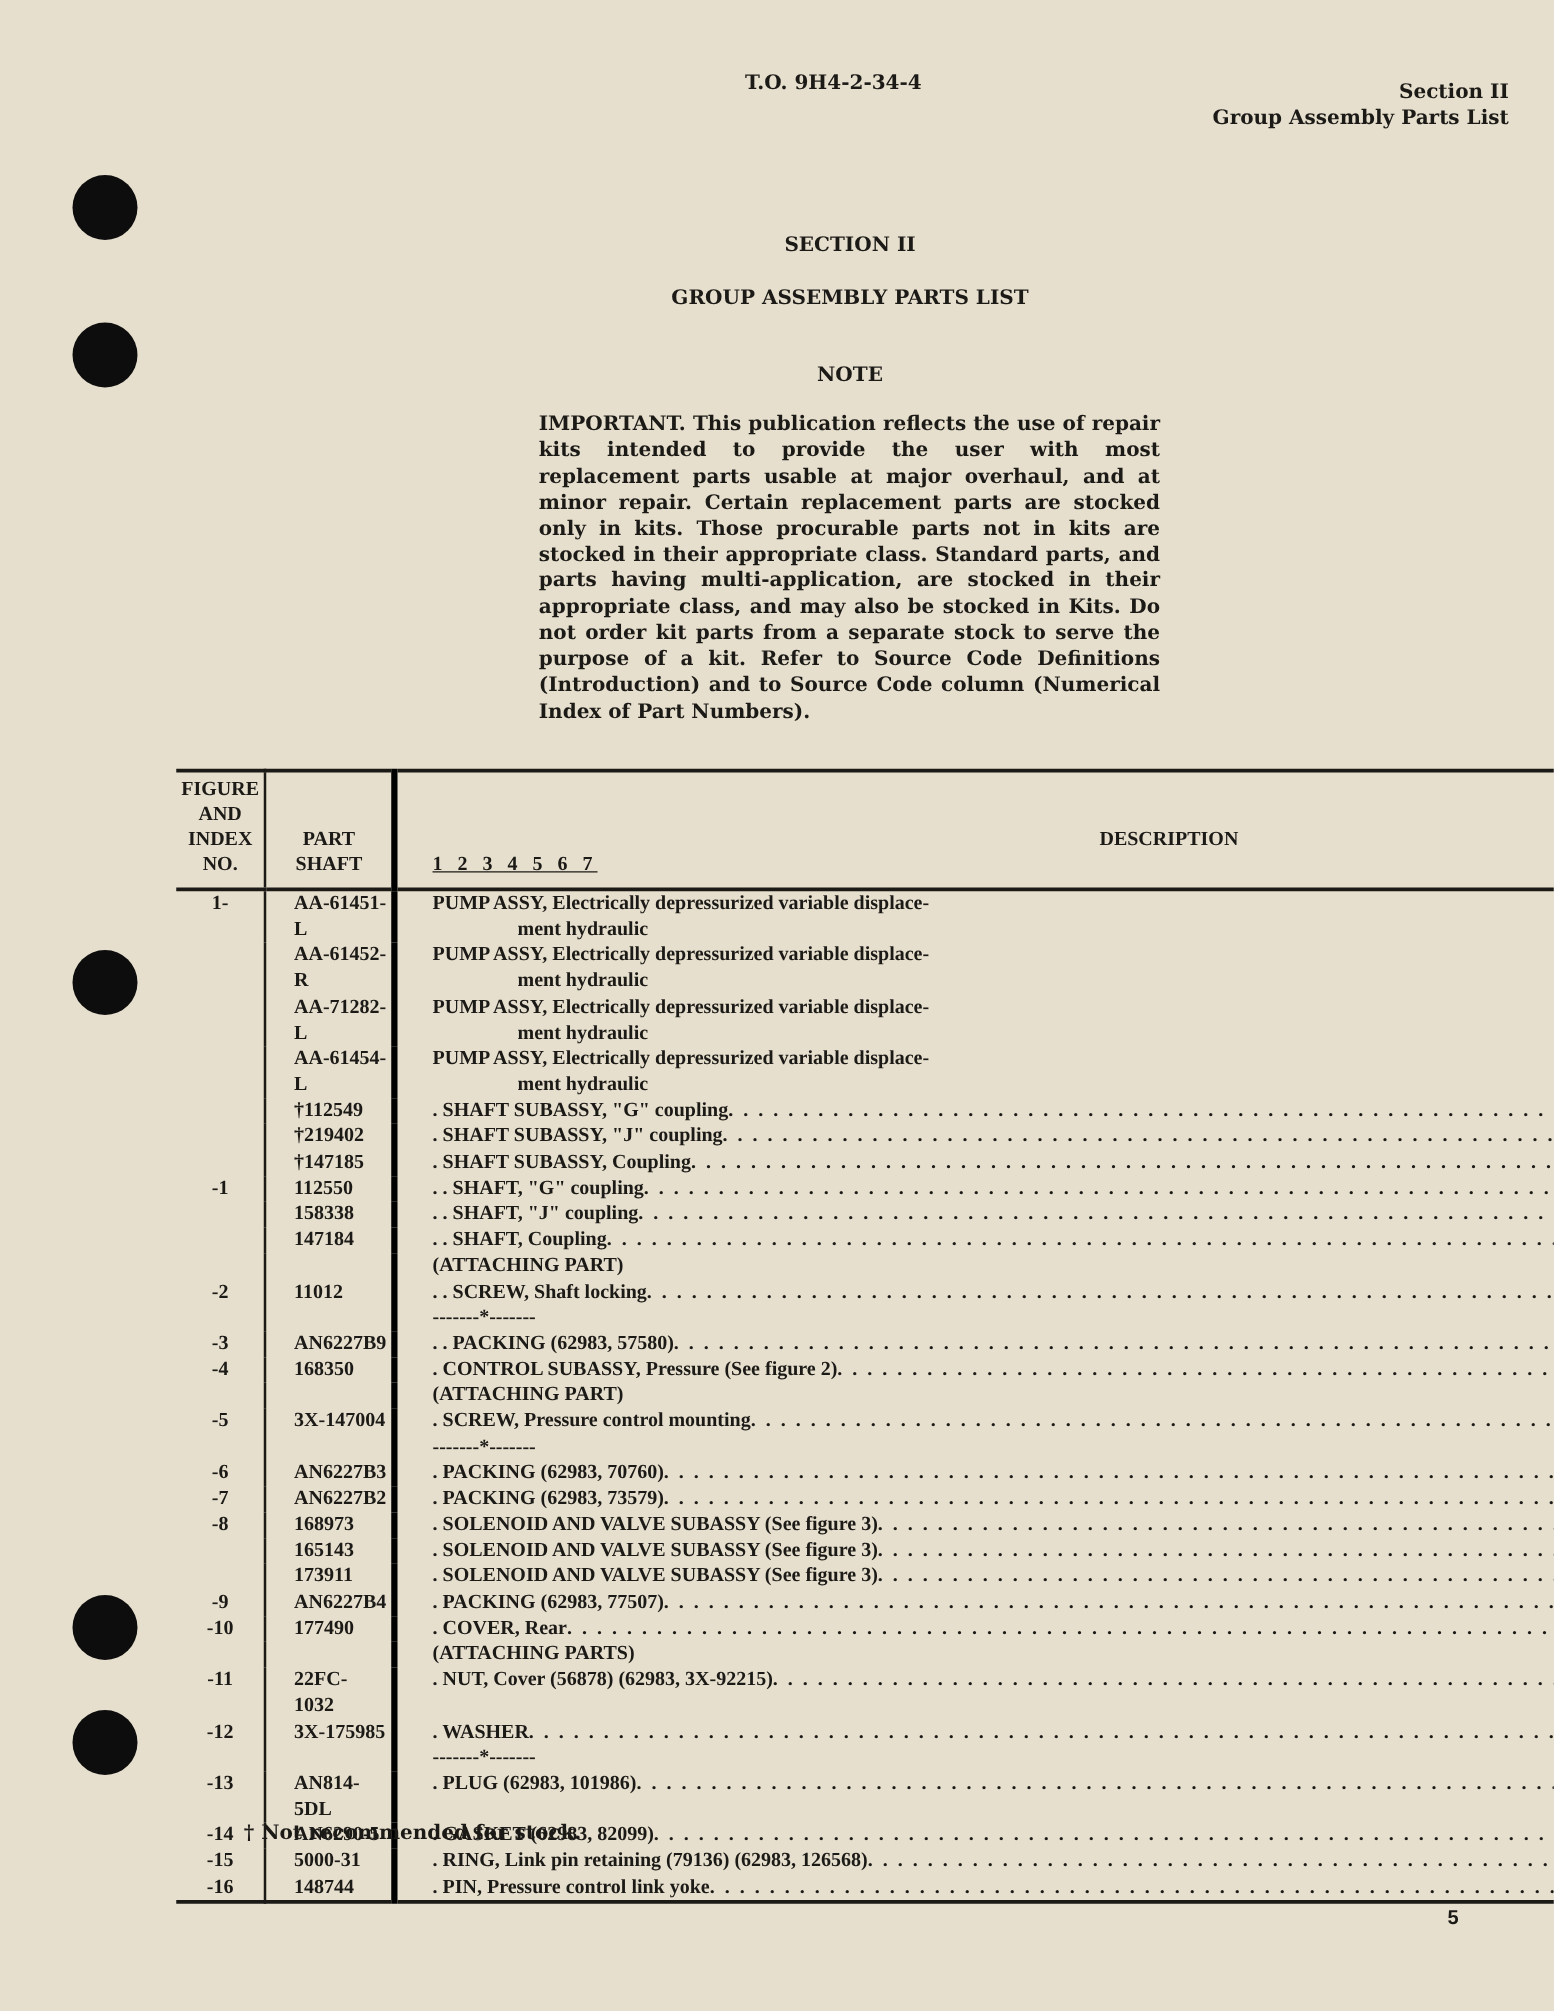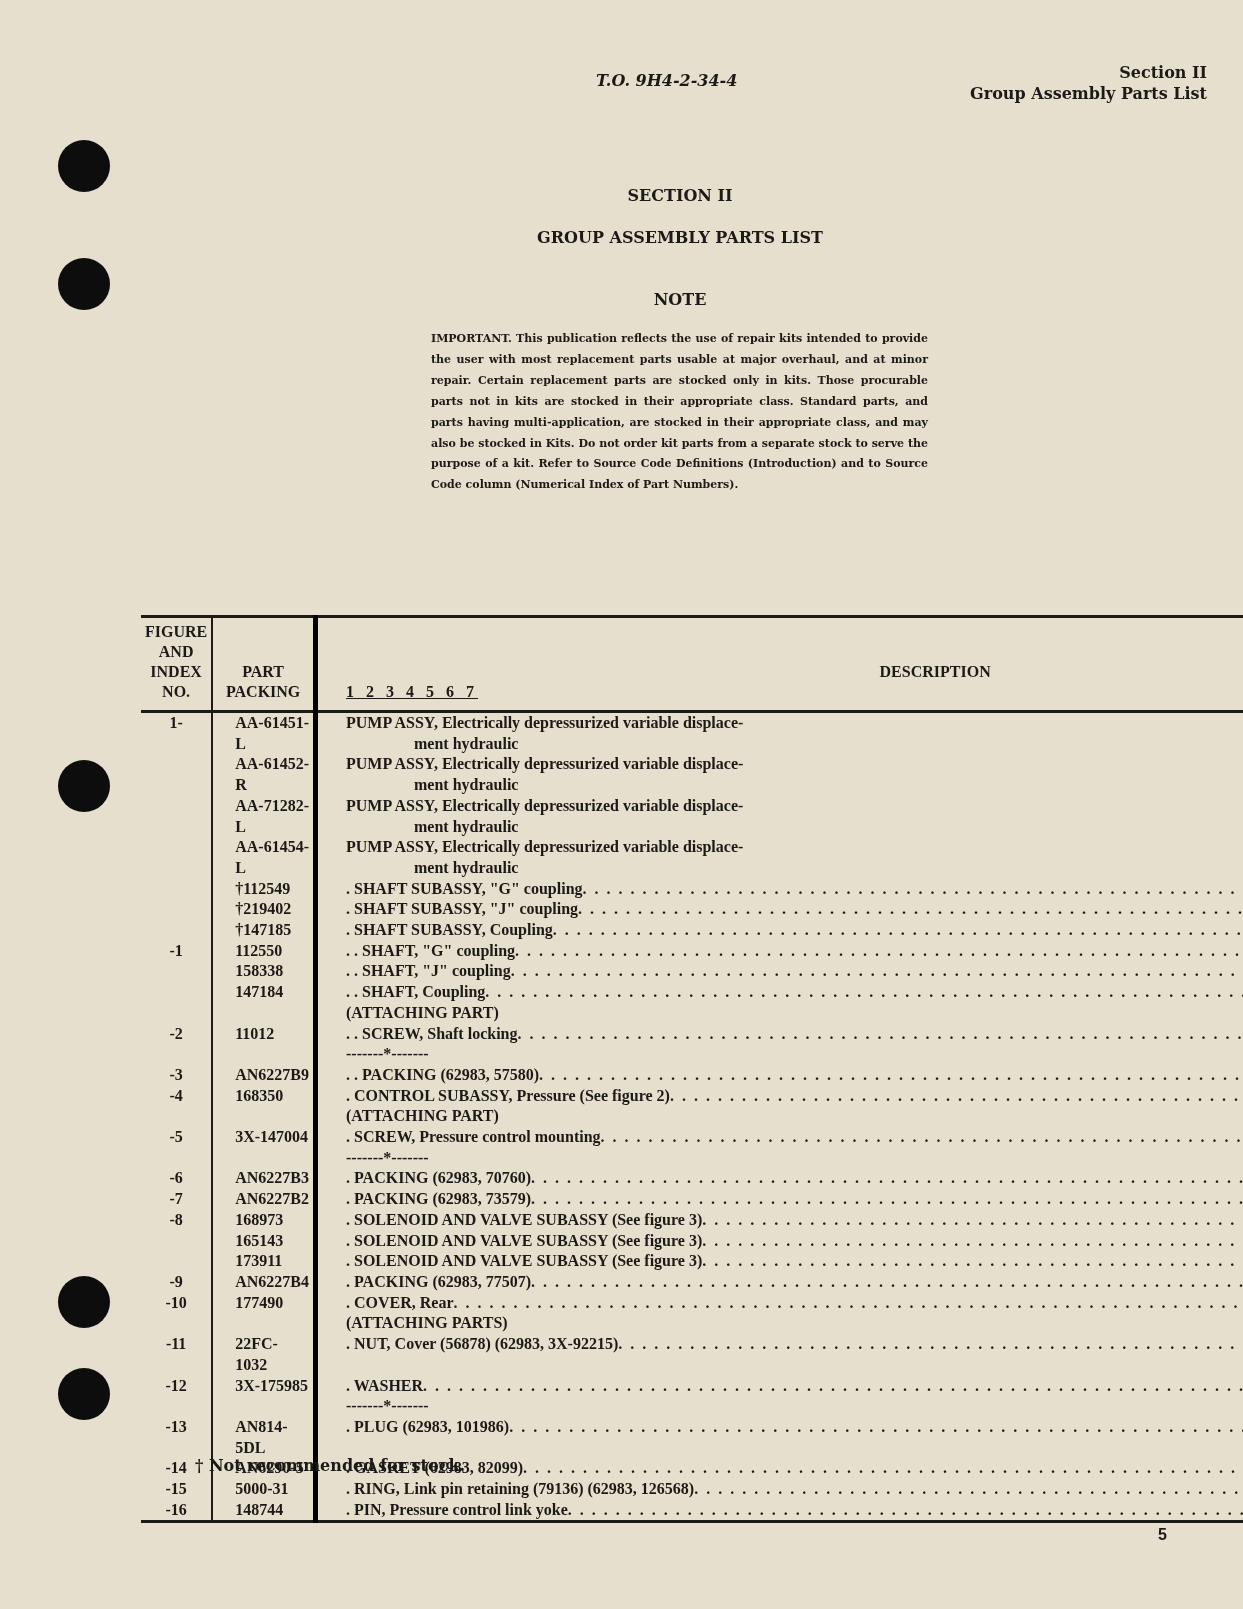--- a/index.html
+++ b/index.html
@@ -3,26 +3,26 @@
 <meta charset="utf-8">
 <style>
   html, body { margin: 0; padding: 0; }
   body {
     width: 1243px; height: 1609px; position: relative; overflow: hidden;
     background: #e6dfcd;
     font-family: "DejaVu Serif", "Liberation Serif", serif;
     color: #1c1a17;
   }
   .hole { position: absolute; left: 58px; width: 52px; height: 52px; border-radius: 50%; background: #0d0d0d; }
-  .hdr-to { position: absolute; left: 596px; top: 71px; font-size: 16px; font-weight: bold; font-style: italic; }
+  .hdr-to { position: absolute; left: 596px; top: 56px; font-size: 16px; font-weight: bold; }
   .hdr-right { position: absolute; right: 36px; top: 62px; text-align: right; font-size: 16px; font-weight: bold; line-height: 21px; }
   .center { position: absolute; left: 0; width: 1360px; text-align: center; font-weight: bold; font-size: 16px; }
   .note-body {
     position: absolute; left: 431px; top: 329px; width: 497px;
-    font-size: 11px; font-weight: bold; line-height: 20.9px; text-align: justify;
+    font-size: 16px; font-weight: bold; line-height: 20.9px; text-align: justify;
   }
   table.parts {
     position: absolute; left: 141px; top: 615px; width: 1065px;
     border-collapse: collapse; font-family: "Liberation Serif", serif;
     font-size: 16px; font-weight: bold;
     border-top: 3px solid #1c1a17; border-bottom: 3px solid #1c1a17;
   }
   table.parts th { font-weight: bold; padding: 4px 4px 8px; line-height: 20px; vertical-align: bottom; border-bottom: 3px solid #1c1a17; }
   table.parts td { padding: 0 4px; line-height: 20.7px; vertical-align: top; }
   .c-fig { width: 115px; text-align: center; border-right: 2px solid #1c1a17; }
@@ -64,21 +64,21 @@
 <table class="parts">
   <thead>
     <tr>
       <th class="c-fig">
         <div>FIGURE</div>
           <div>AND</div>
           <div>INDEX NO.</div>
       </th>
       <th class="c-part" style="text-align:center;padding-left:4px!important">
         <div>PART</div>
-          <div>PACKING</div>
+          <div>SHAFT</div>
       </th>
       <th class="c-desc">
         <div style="position:relative;top:-20px">DESCRIPTION</div>
         <span class="indent-lines">1 2 3 4 5 6 7</span>
       </th>
 
     </tr>
   </thead>
   <tbody id="rows">
       <tr class="row-first">

